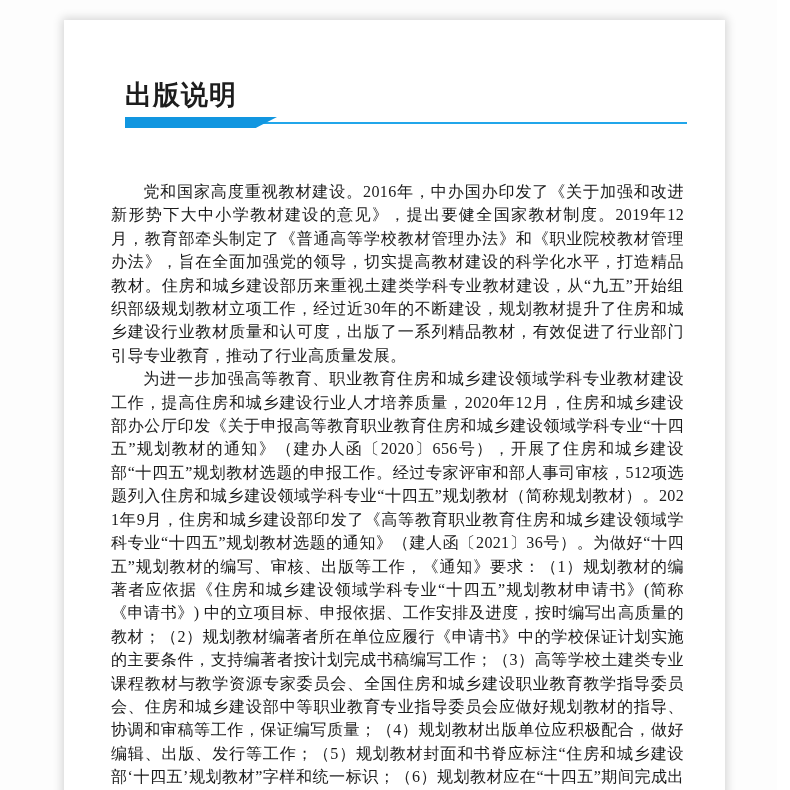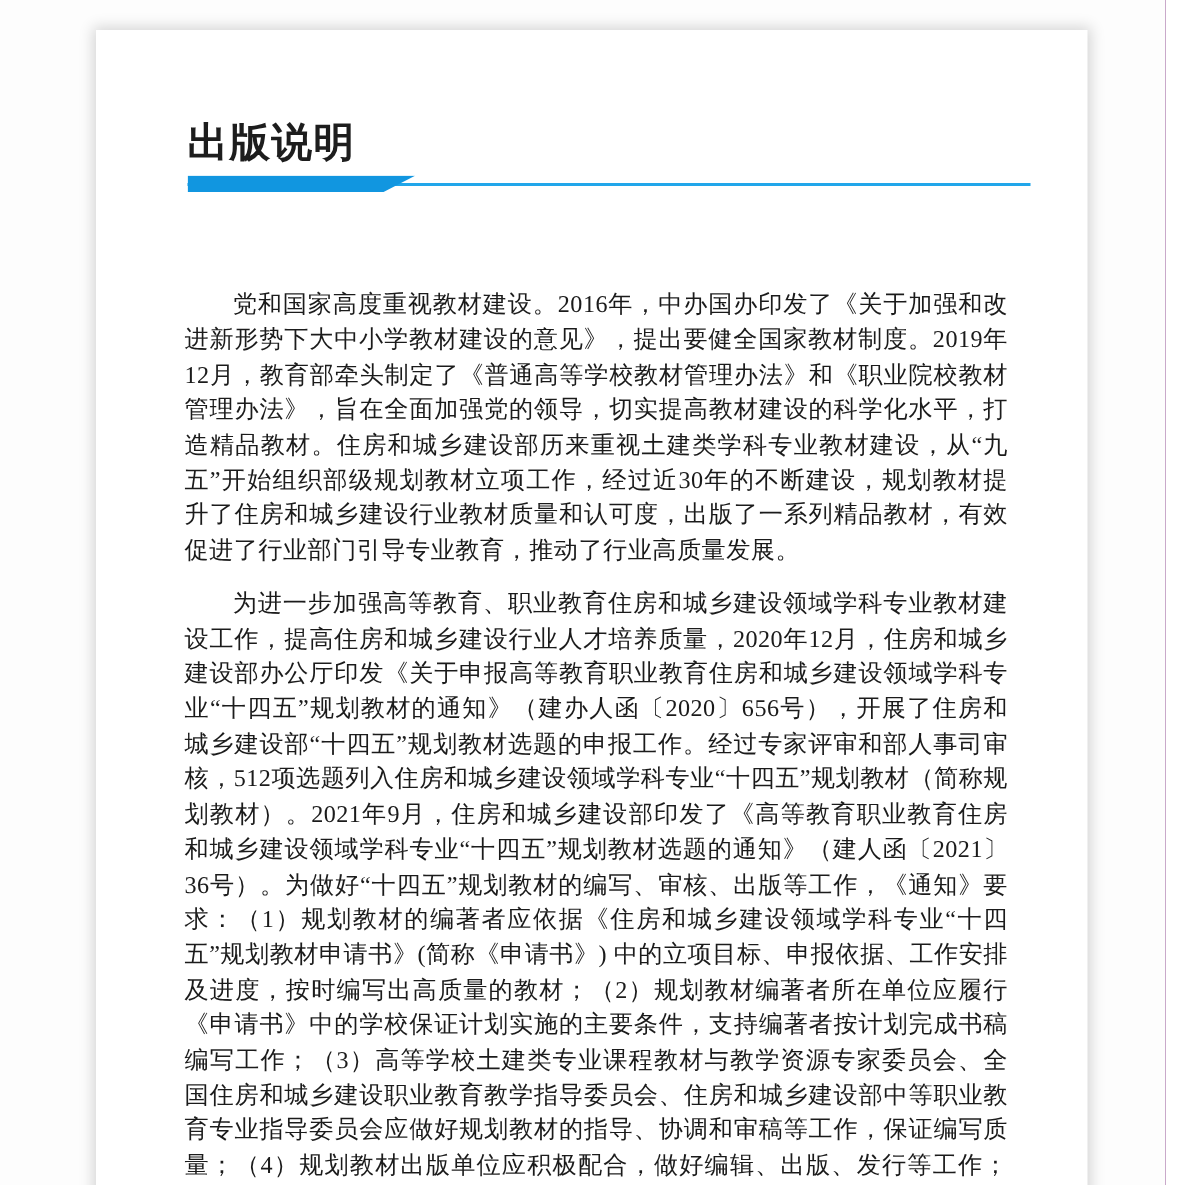--- a/index.html
+++ b/index.html
@@ -11,21 +11,21 @@
     height: 790px;
     background: #ffffff;
     font-family: "Liberation Serif", "DejaVu Serif", serif;
     overflow: hidden;
   }
 
   #viewer {
     position: relative;
     width: 777px;
     height: 790px;
-    background: #701a75;
+    background: #be185d;
     overflow: hidden;
   }
 
   
   #gutter {
     position: absolute;
     inset: 0;
     background: #fdfdfd;
   }
 
@@ -94,21 +94,21 @@
   }
 
   
   .body-copy {
     position: absolute;
     left: 47px;
     top: 160px;
     width: 573px;
   }
   .para {
-    margin: 12px;
+    margin: 0;
     font-size: 16.1px;
     line-height: 23.4px;
     color: #1b1b1b;
     text-align: justify;
     text-align-last: left;
     text-indent: 2em;
     letter-spacing: 0.02em;
     font-family: "Liberation Serif", "DejaVu Serif", serif;
     word-break: break-all;
   }

